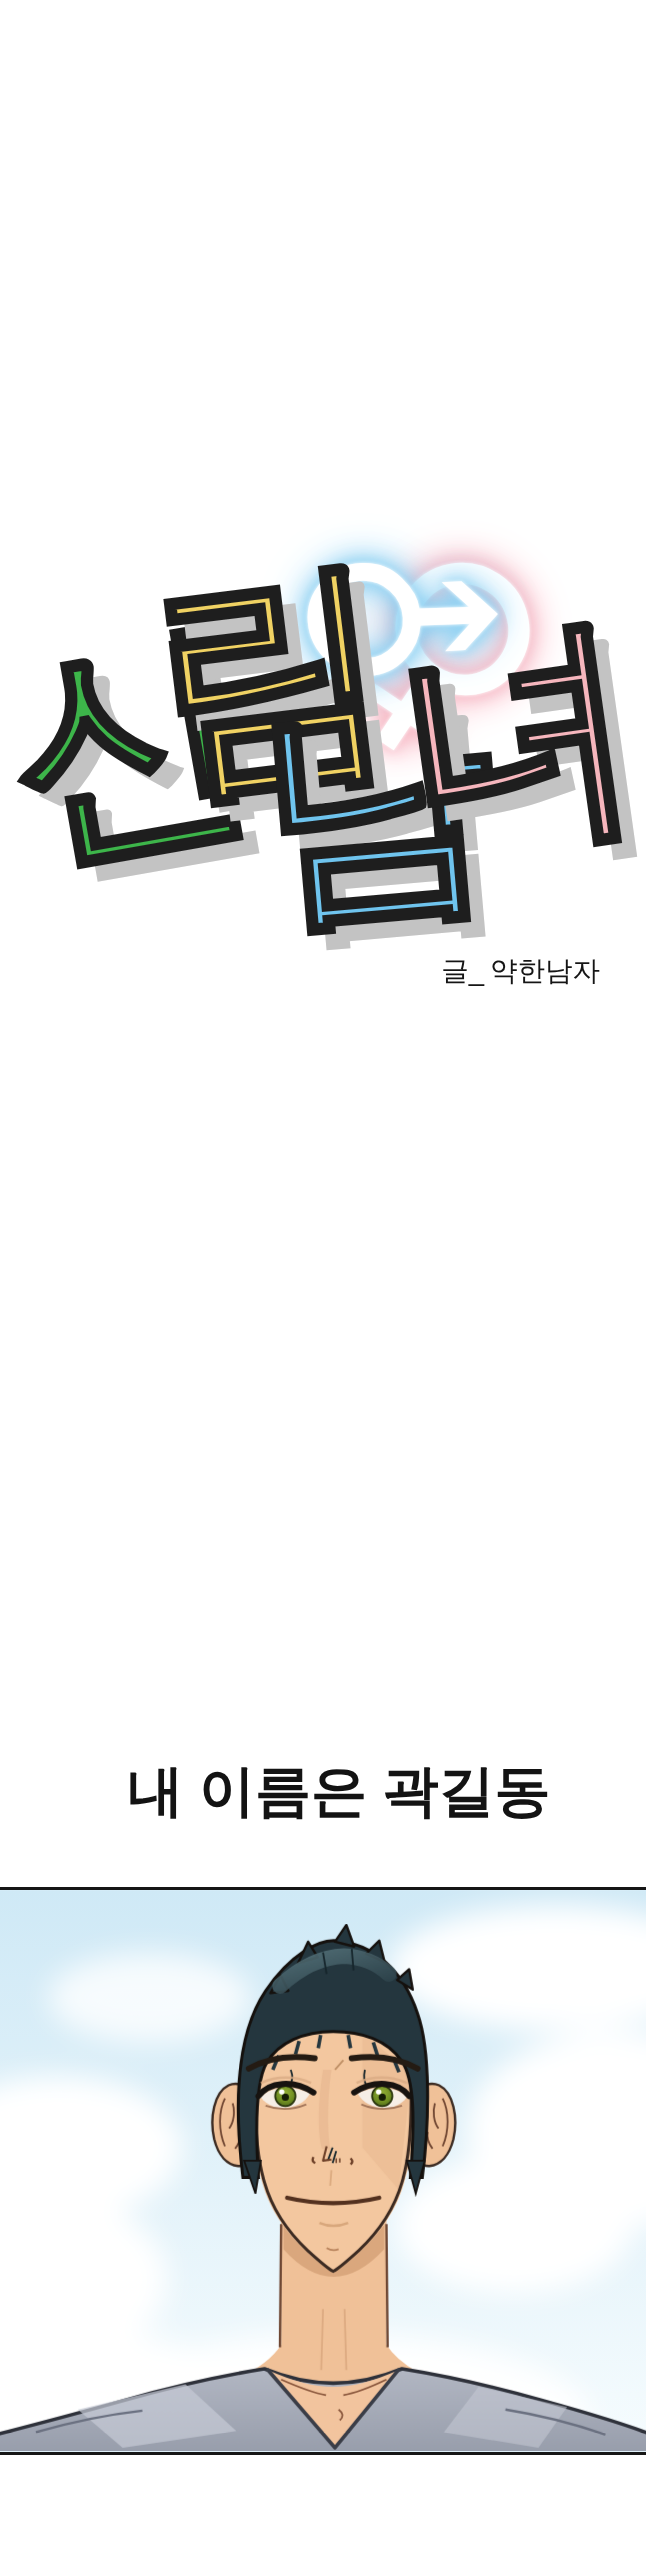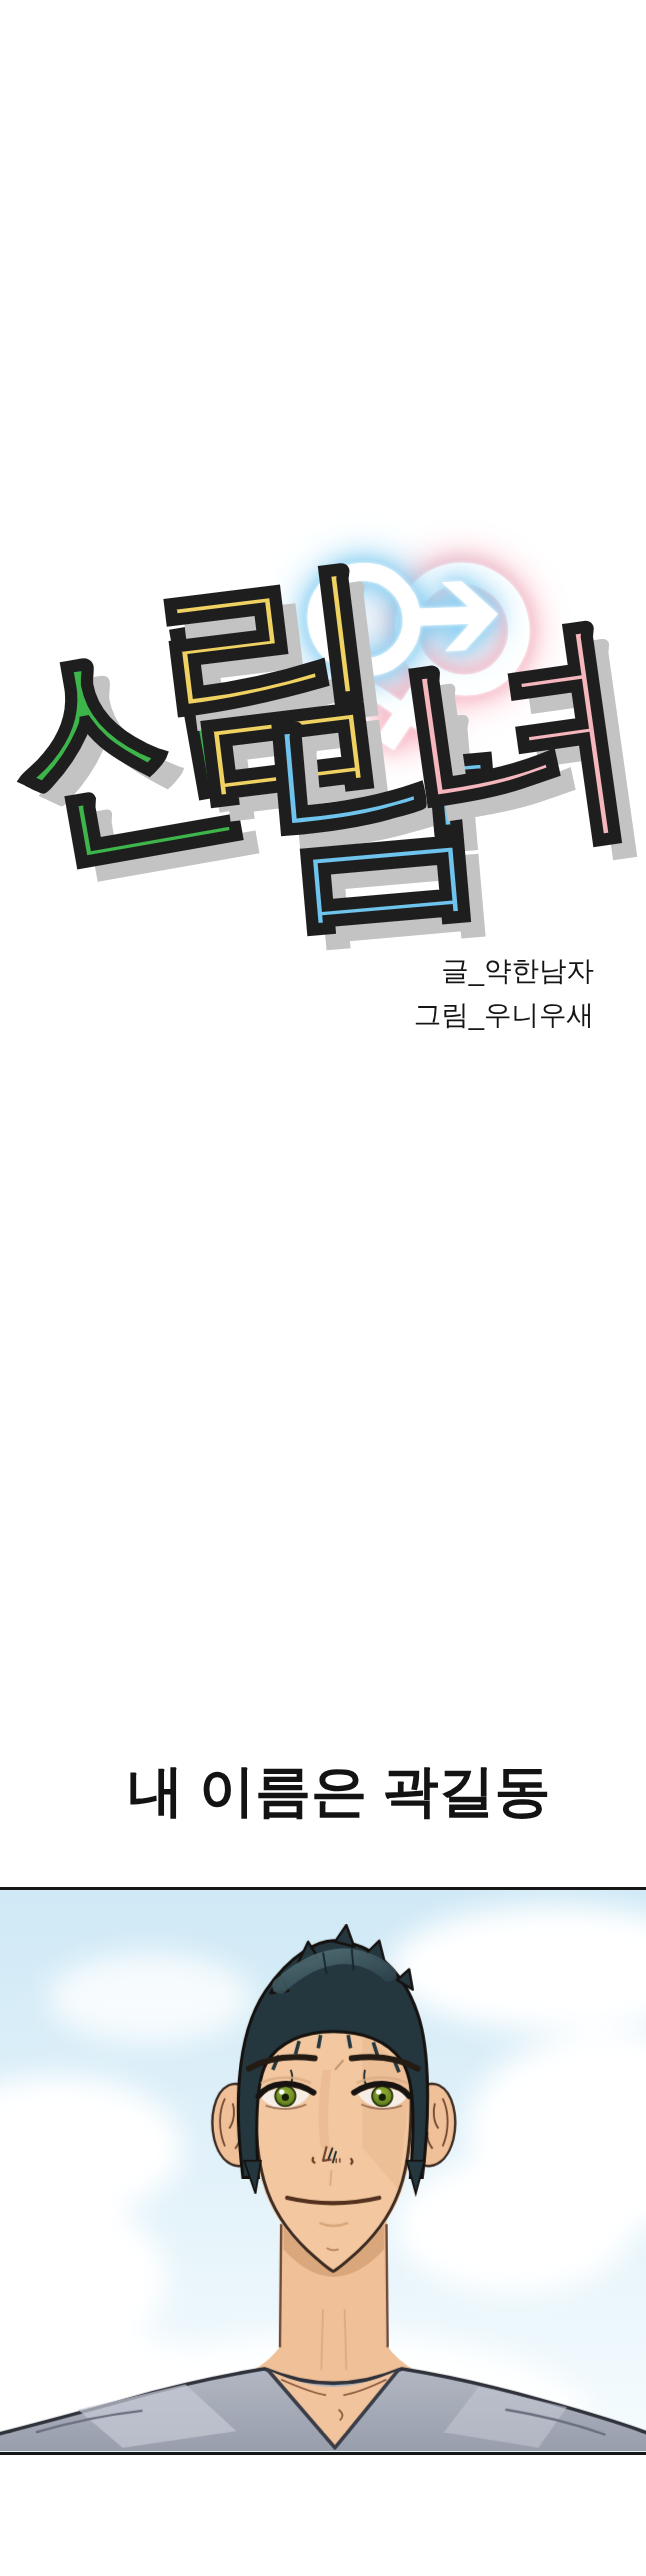--- a/index.html
+++ b/index.html
@@ -35,21 +35,21 @@
   #char-nam {left:376px;top:805px;transform:translate(-50%,-50%) rotate(-5deg);}
   #char-nyeo{left:518px;top:734px;transform:translate(-50%,-50%) rotate(-8deg);}
 
   
   .credits{
     position:absolute;left:359px;top:908px;width:241px;color:#151515;
     font-size:27.5px;font-weight:500;margin-top:41px;
   }
   .credit-row{display:flex;line-height:44px;}
   .credit-label{width:125px;text-align:right;}
-  .credit-value{width:116px;text-align:left;}
+  .credit-value{width:116px;text-align:right;}
 
   
   .episode-title{
     position:absolute;left:0;top:1754px;width:678px;text-align:center;
     font-size:56px;font-weight:600;color:#131313;letter-spacing:0px;white-space:nowrap;
   }
 
   
   .panel{
     position:absolute;left:0;top:1887px;width:646px;height:568px;
@@ -68,24 +68,20 @@
   <span class="logo-char" id="char-sin" style="color: rgb(61, 181, 74);">신</span>
   <span class="logo-char" id="char-rim" style="color: rgb(240, 210, 99);">림</span>
   <span class="logo-char" id="char-nam" style="color: rgb(111, 196, 238);">남</span>
   <span class="logo-char" id="char-nyeo" style="color: rgb(246, 182, 189);">녀</span>
 </div>
 
 <div class="credits">
   <div class="credit-row">
     <span class="credit-label">글_</span>
     <span class="credit-value">약한남자</span>
-  </div>
-  <div class="credit-row">
-    <span class="credit-label">그림_</span>
-    <span class="credit-value">우니우새</span>
   </div>
 </div>
 
 <div class="episode-title">내 이름은 곽길동</div>
 
 <div class="panel">
   <svg width="646" height="561" viewBox="0 0 1080 937">
     <defs>
       <linearGradient id="skyGrad" x1="0" y1="0" x2="0" y2="1">
         <stop offset="0" stop-color="#cfe9f6"></stop>

